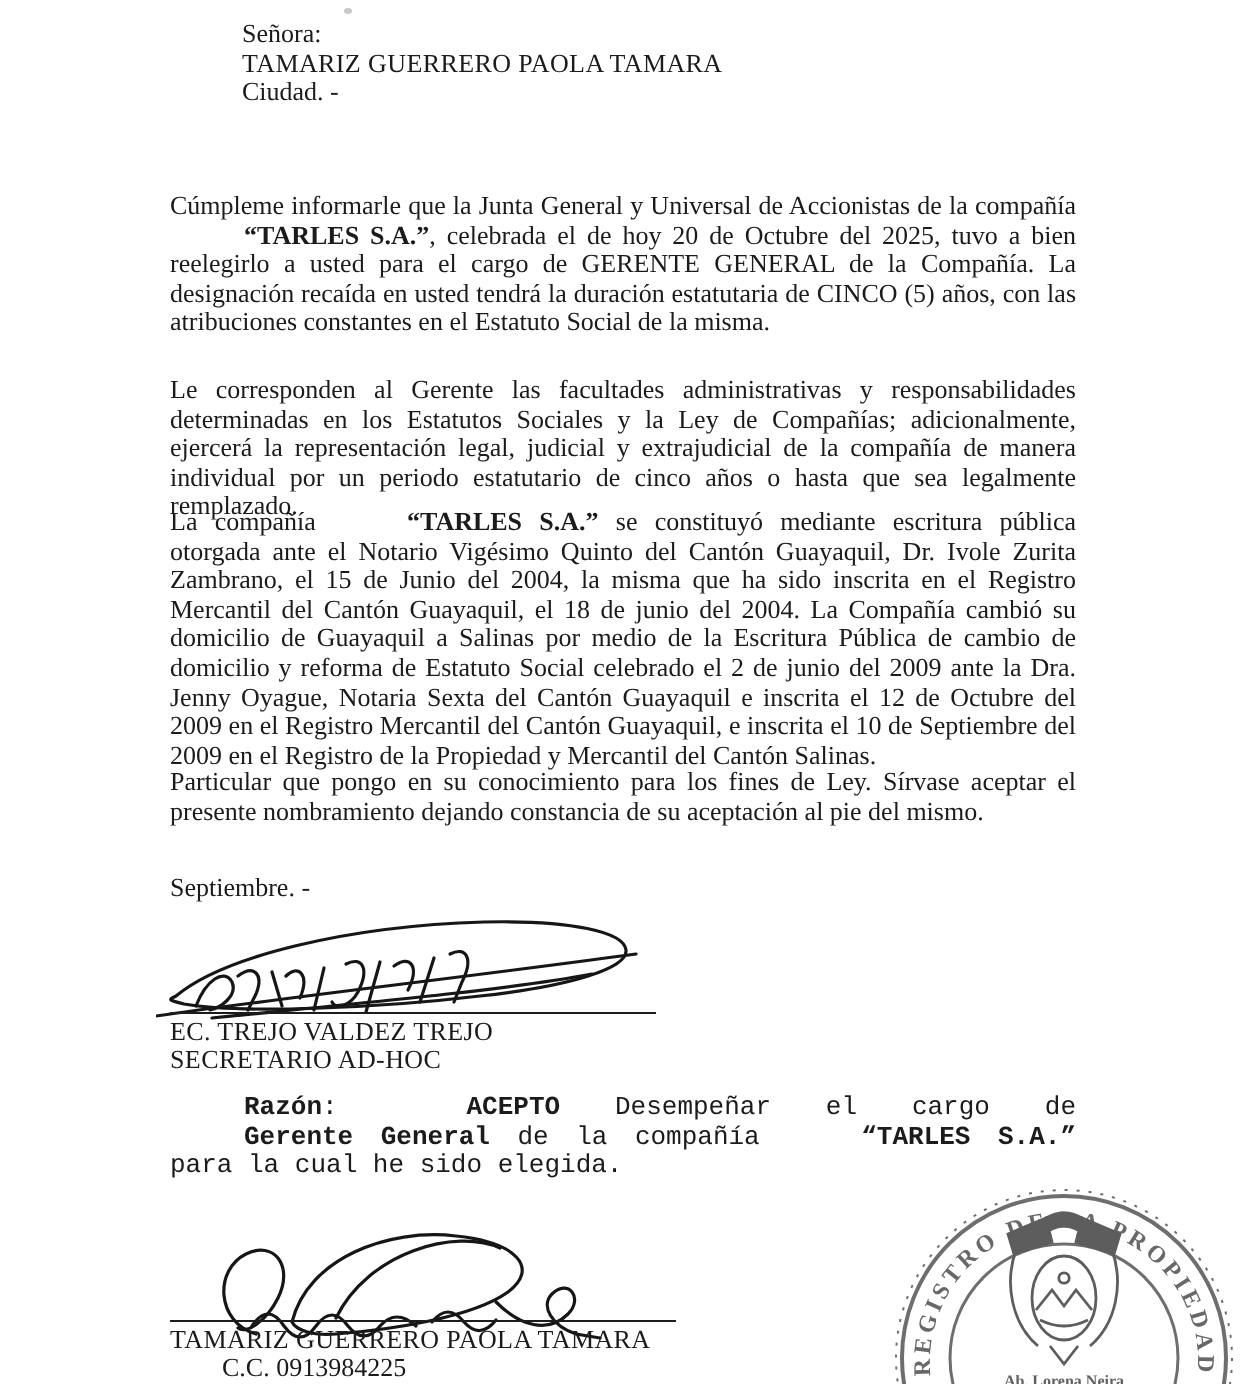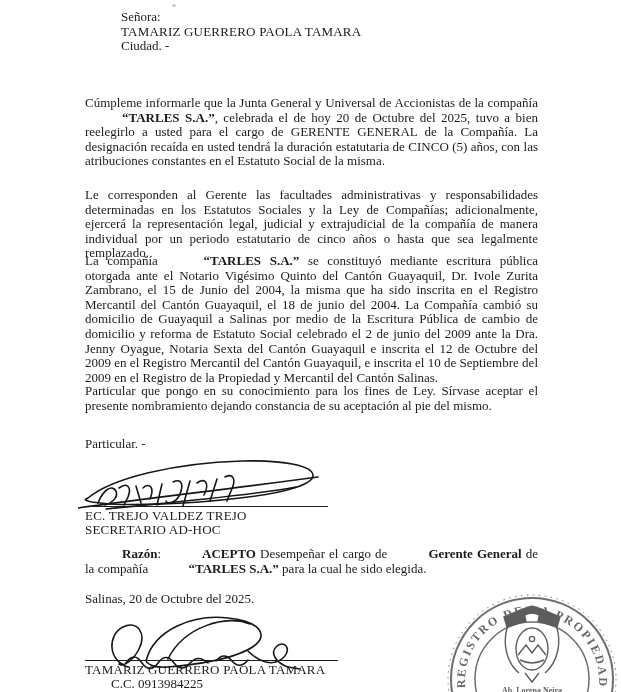--- a/index.html
+++ b/index.html
@@ -34,39 +34,38 @@
 
 
   <div class="blk para" style="top:96px;"><span>Cúmpleme informarle que la Junta General y Universal de Accionistas de la compañía </span><span class="b">“TARLES S.A.”</span><span>, celebrada el de hoy 20 de Octubre del 2025, tuvo a bien reelegirlo a usted para el cargo de GERENTE GENERAL de la Compañía. La designación recaída en usted tendrá la duración estatutaria de CINCO (5) años, con las atribuciones constantes en el Estatuto Social de la misma.</span></div>
 
   <div class="blk para" style="top:188px;"><span>Le corresponden al Gerente las facultades administrativas y responsabilidades determinadas en los Estatutos Sociales y la Ley de Compañías; adicionalmente, ejercerá la representación legal, judicial y extrajudicial de la compañía de manera individual por un periodo estatutario de cinco años o hasta que sea legalmente remplazado.</span></div>
 
   <div class="blk para" style="top:254px;"><span>La compañía </span><span class="b">“TARLES S.A.”</span><span> se constituyó mediante escritura pública otorgada ante el Notario Vigésimo Quinto del Cantón Guayaquil, Dr. Ivole Zurita Zambrano, el 15 de Junio del 2004, la misma que ha sido inscrita en el Registro Mercantil del Cantón Guayaquil, el 18 de junio del 2004. La Compañía cambió su domicilio de Guayaquil a Salinas por medio de la Escritura Pública de cambio de domicilio y reforma de Estatuto Social celebrado el 2 de junio del 2009 ante la Dra. Jenny Oyague, Notaria Sexta del Cantón Guayaquil e inscrita el 12 de Octubre del 2009 en el Registro Mercantil del Cantón Guayaquil, e inscrita el 10 de Septiembre del 2009 en el Registro de la Propiedad y Mercantil del Cantón Salinas.</span></div>
 
   <div class="blk para" style="top:384px;"><span>Particular que pongo en su conocimiento para los fines de Ley. Sírvase aceptar el presente nombramiento dejando constancia de su aceptación al pie del mismo.</span></div>
 
-  <div class="blk" style="top:437px;">Particular. -</div>
+  <div class="blk" style="top:437px;">Septiembre. -</div>
 
   <svg class="sig" style="left:78px;top:454px;" width="258" height="56" viewBox="0 0 258 56" aria-hidden="true">
     <g>
       <path d="M 10,44 C 34,24 96,9 164,7 C 208,6 234,12 235,21 C 236,30 208,39 162,44 C 112,50 42,53 14,48 C 6,46 6,46 10,44"></path>
       <path d="M 20,49 C 25,36 34,30 38,37 C 41,44 32,50 27,51 M 41,34 C 49,28 54,33 50,43 L 46,51 M 58,32 L 63,49 M 65,34 C 71,28 77,33 72,45 M 84,30 L 79,51"></path>
       <path d="M 95,28 C 103,24 107,30 101,42 C 97,49 90,51 88,47 M 112,27 L 105,52 M 119,29 C 127,23 132,29 126,41 M 139,25 L 132,47 M 147,23 C 155,19 159,25 153,37 L 149,47"></path>
       <path d="M 0,54 C 62,45 152,35 240,23"></path>
       <path d="M 28,55 C 98,48 176,41 218,33"></path>
     </g>
   </svg>
   <div class="rule" style="left:85px;top:506px;width:243px;"></div>
 
   <div class="blk namecaps" style="top:509px;">EC. TREJO VALDEZ TREJO</div>
   <div class="blk namecaps" style="top:523px;">SECRETARIO AD-HOC</div>
 
-  <div class="blk para" style="top:547px;"><span class="b">Razón</span><span>: </span><span class="b">ACEPTO</span><span> Desempeñar el cargo de </span><span class="b">Gerente General</span><span> de la compañía </span><span class="b">“TARLES S.A.”</span><span> para la cual he sido elegida.</span></div>
+  <div class="blk para" style="top:547px;font-family:Liberation Mono, monospace;"><span class="b">Razón</span><span>: </span><span class="b">ACEPTO</span><span> Desempeñar el cargo de </span><span class="b">Gerente General</span><span> de la compañía </span><span class="b">“TARLES S.A.”</span><span> para la cual he sido elegida.</span></div>
 
-  <div class="blk" style="top:592px;">Salinas, 20 de Octubre del 2025.</div>
 
   <svg class="sig" style="left:98px;top:613px;" width="232" height="58" viewBox="0 0 232 58" aria-hidden="true">
     <g>
       <path d="M 30,54 C 10,48 9,22 25,14 C 39,7 49,20 41,36 C 35,48 25,54 21,51"></path>
       <path d="M 48,48 C 56,16 96,1 130,5 C 160,8 172,21 156,33 C 138,46 96,52 70,54 C 58,55 50,52 48,48"></path>
       <path d="M 70,46 C 86,13 130,1 152,11"></path>
       <path d="M 28,50 Q 36,38 44,50 Q 52,61 60,50 Q 68,39 76,50 Q 84,60 92,50 Q 100,41 110,50"></path>
       <path d="M 118,48 Q 126,38 134,48 Q 142,57 150,47"></path>
       <path d="M 150,38 C 162,50 176,54 186,44 C 194,36 186,26 178,34 C 172,40 178,50 190,54 L 202,56"></path>
     </g>

